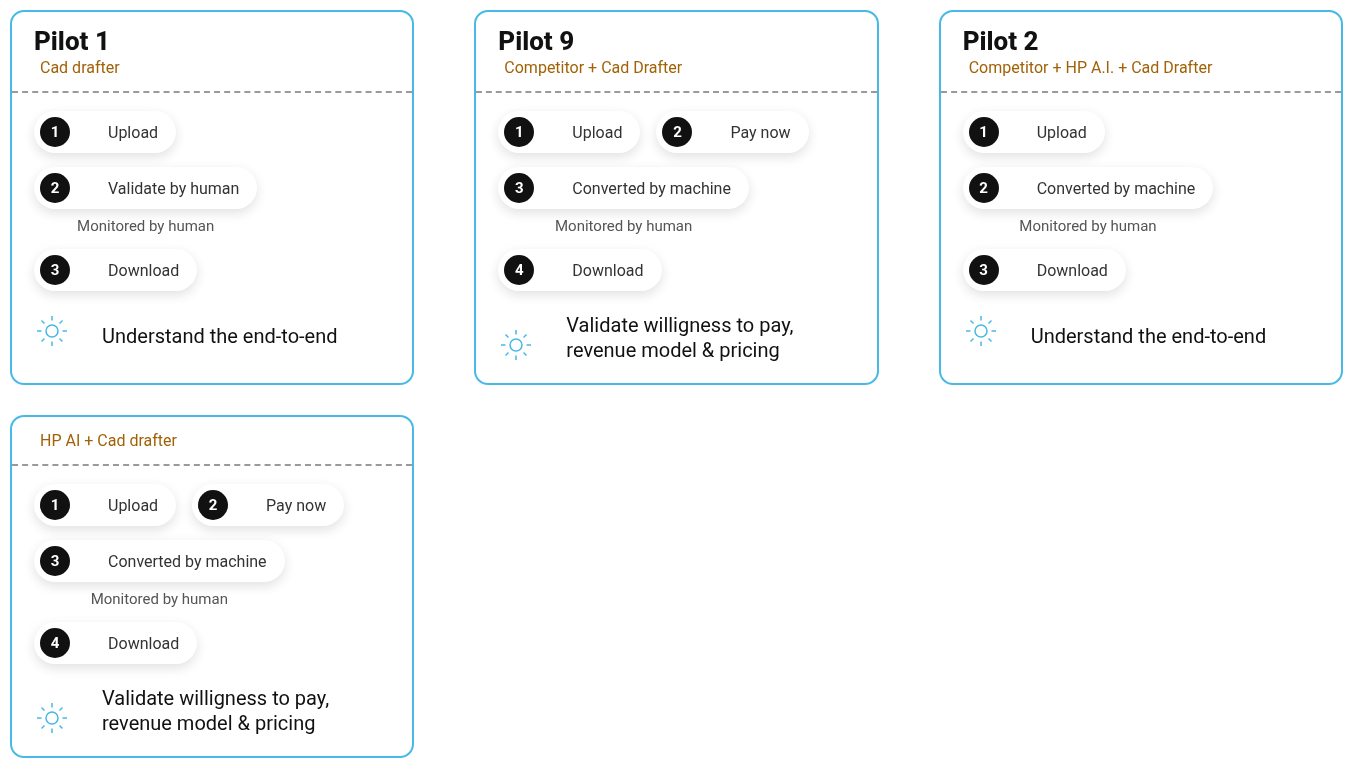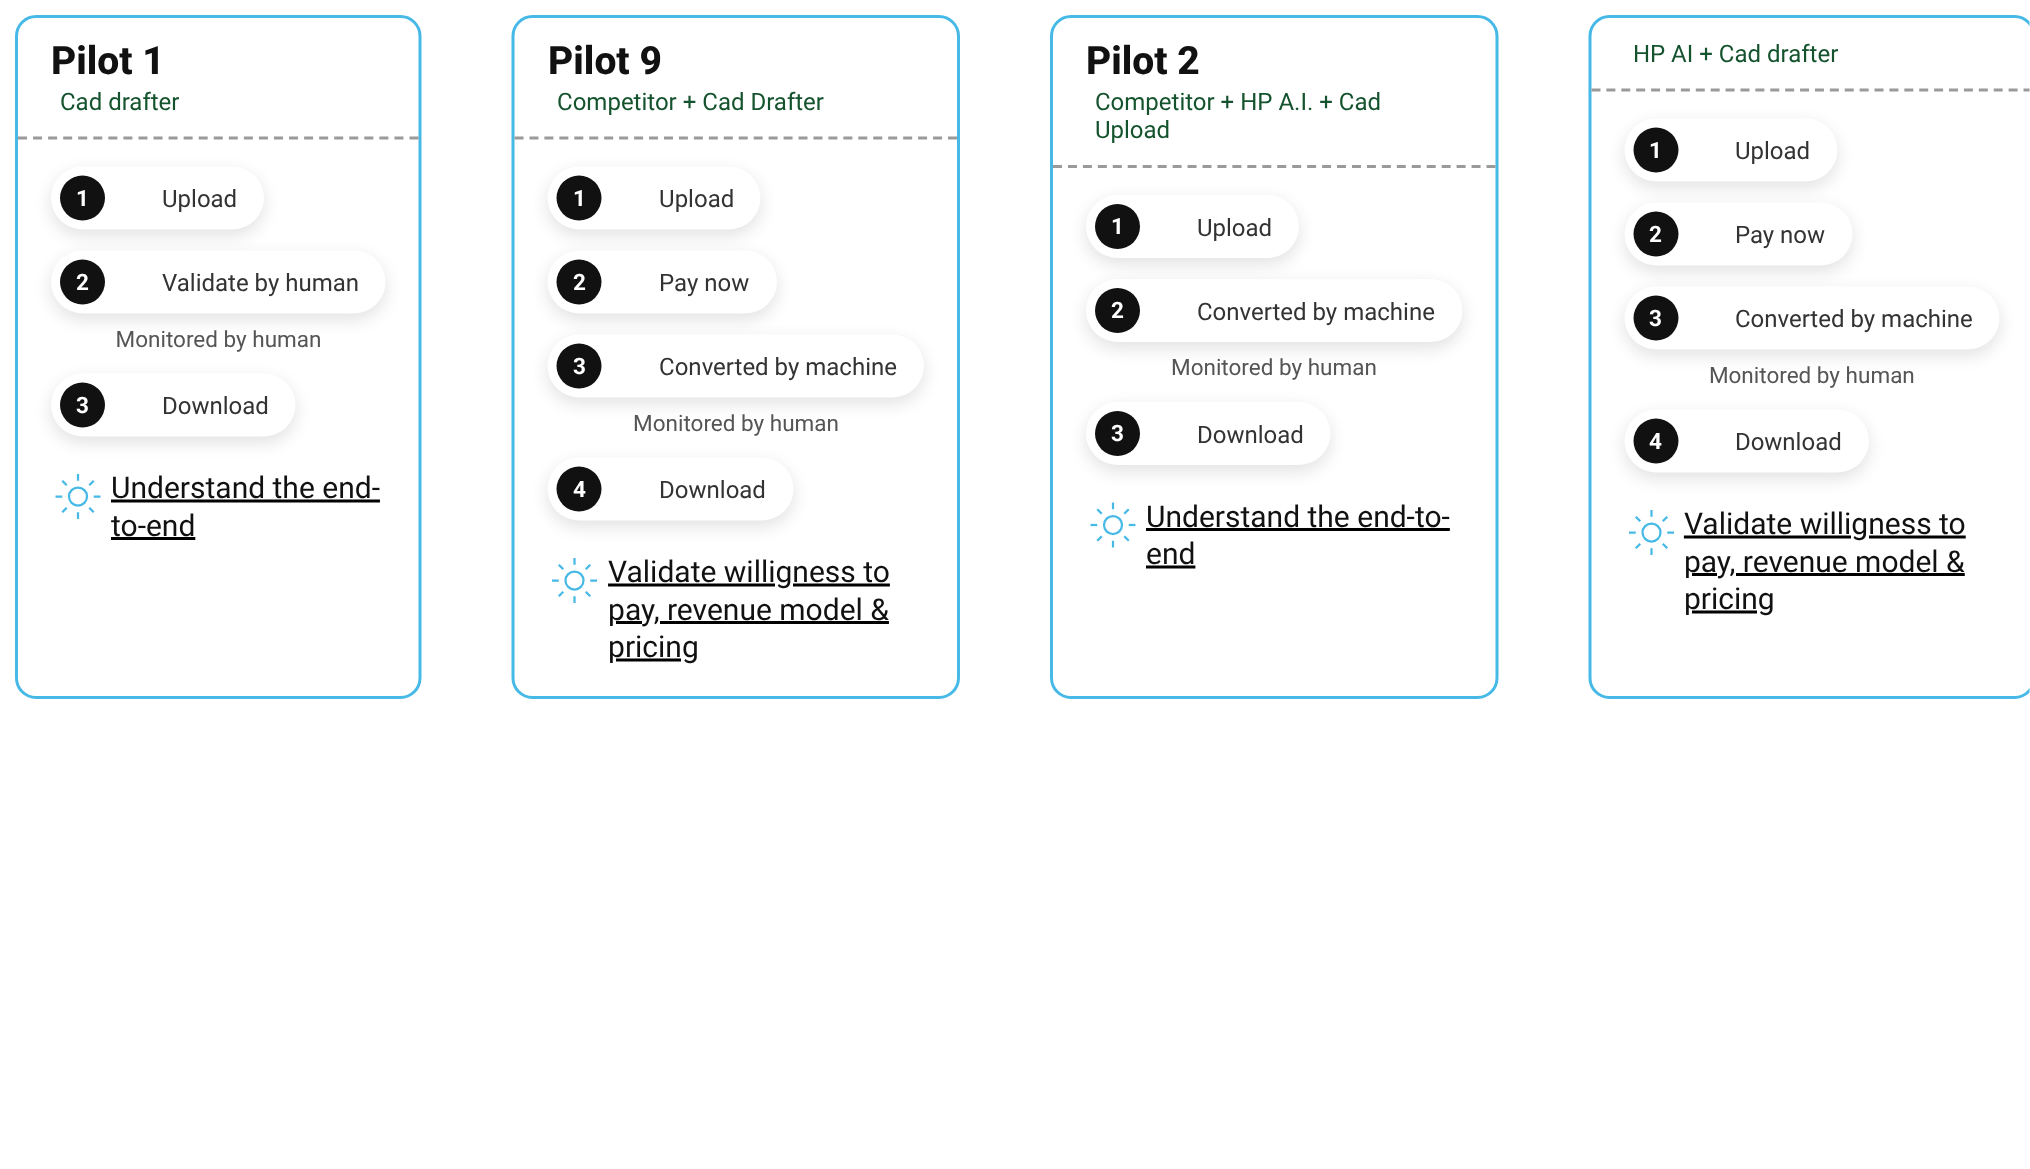--- a/index.html
+++ b/index.html
@@ -4,39 +4,39 @@
 <style>
   * { box-sizing: border-box; margin: 0; padding: 0; }
   body {
     font-family: -apple-system, BlinkMacSystemFont, "Segoe UI", Roboto, Helvetica, Arial, sans-serif;
     background: #ffffff;
     padding: 10px;
     width: 1353px;
   }
   .grid {
     display: grid;
-    grid-template-columns: 1fr 1fr 1fr 1fr;
+    grid-template-columns: 1fr 1fr 1fr;
     gap: 30px 60px;
   }
   .card {
     border: 2px solid #46b9e6;
     border-radius: 14px;
     padding: 14px 22px 20px 22px;
     background: #fff;
     position: relative;
   }
   .card-title {
     font-size: 26px;
     font-weight: 800;
     color: #111;
     margin-bottom: 2px;
   }
   .card-subtitle {
     font-size: 16px;
-    color: #14532d;
+    color: #a16207;
     padding-left: 6px;
     margin-bottom: 14px;
   }
   .dashed {
     border: none;
     border-top: 2px dashed #9a9a9a;
     margin: 0 -22px 18px -22px;
   }
   .steps {
     display: flex;
@@ -79,24 +79,23 @@
     margin-left: 28px;
   }
   .note {
     font-size: 15px;
     color: #555;
     margin-top: 8px;
     text-align: right;
   }
   .insight {
     display: flex;
-    align-items: flex-start;
-    gap: 4px;
+    align-items: flex-end;
+    gap: 32px;
     margin-top: 10px;
-    text-decoration: underline;
   }
   .bulb {
     width: 36px;
     height: 36px;
     flex-shrink: 0;
   }
   .insight-text {
     font-size: 20px;
     color: #111;
     line-height: 1.25;
@@ -190,21 +189,21 @@
         <line x1="34" y1="34" x2="38" y2="38"></line>
         <line x1="10" y1="38" x2="14" y2="34"></line>
         <line x1="34" y1="14" x2="38" y2="10"></line>
       </svg>
       <div class="insight-text">Validate willigness to pay, revenue model &amp; pricing</div>
     </div>
   </div>
 
   <div class="card">
     <div class="card-title">Pilot 2</div>
-    <div class="card-subtitle">Competitor + HP A.I. + Cad Upload</div>
+    <div class="card-subtitle">Competitor + HP A.I. + Cad Drafter</div>
     <hr class="dashed">
     <div class="steps">
       <div class="step-wrap">
         <div class="pill">
           <div class="num">1</div>
           <div class="pill-label">Upload</div>
         </div>
       </div>
       <div class="step-wrap">
         <div class="pill">

